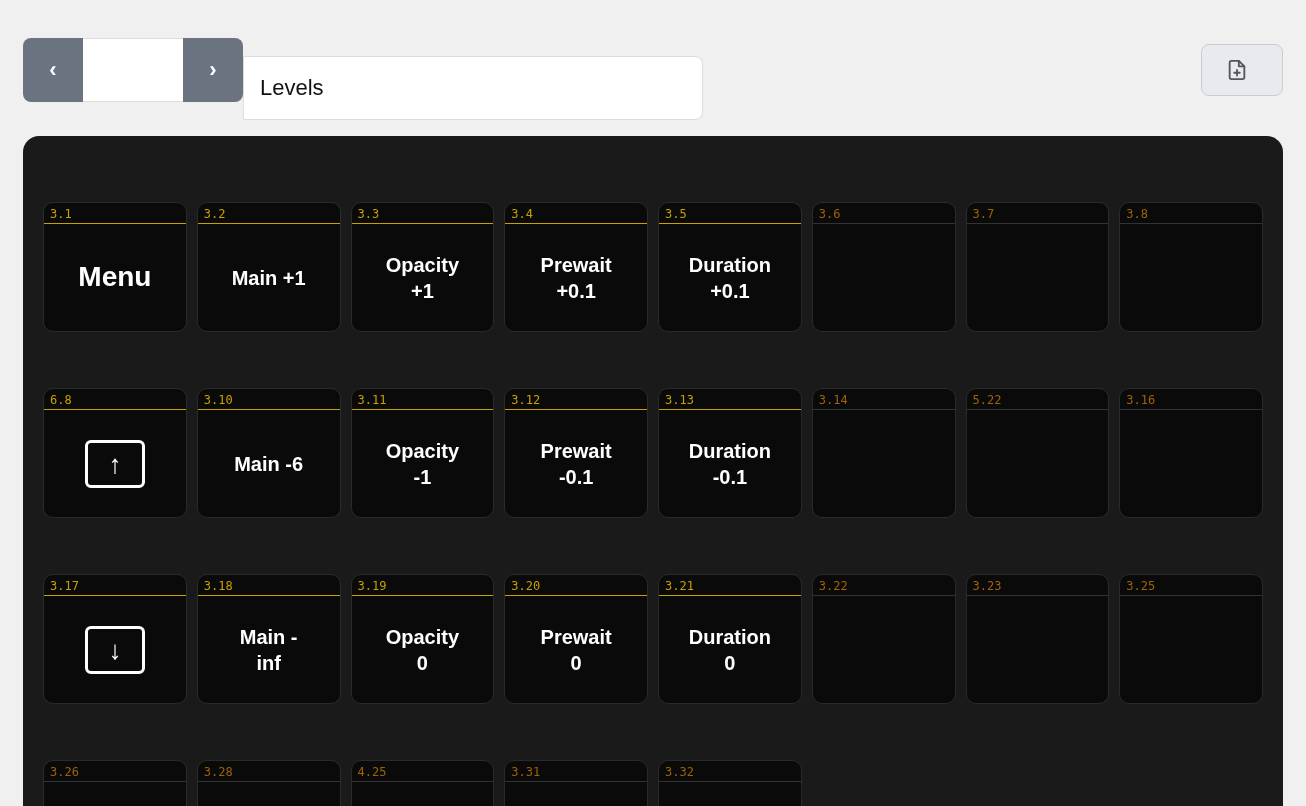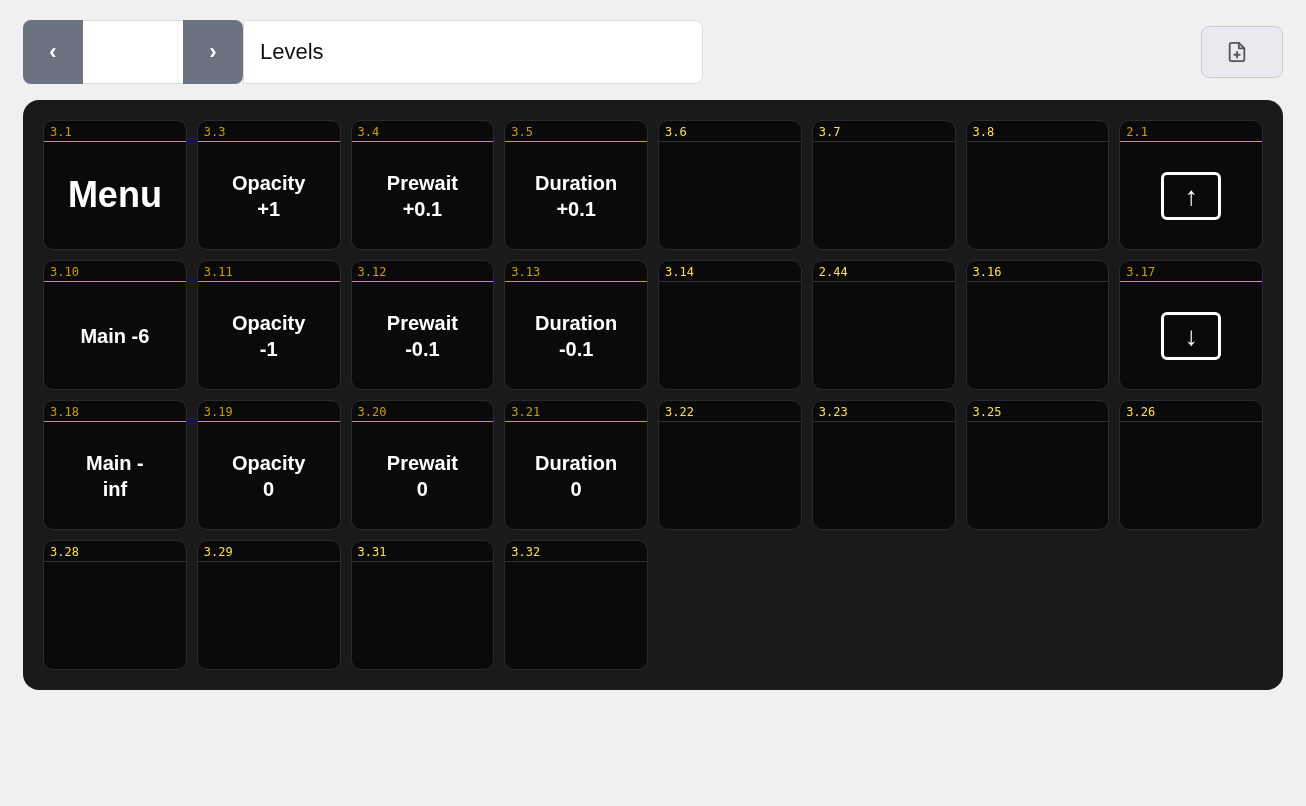--- a/index.html
+++ b/index.html
@@ -57,20 +57,21 @@
     .page-title-input {
       background: white;
       border: 1px solid #ddd;
       height: 64px;
       padding: 8px 16px;
       font-size: 22px;
       color: #111;
       border-radius: 0 8px 8px 0;
       width: 460px;
       outline: none;
+      margin-top: 36px;
     }
 
     .export-btn {
       margin-left: auto;
       background: #e8eaf0;
       border: 1px solid #ccc;
       border-radius: 8px;
       padding: 14px 24px;
       font-size: 18px;
       cursor: pointer;
@@ -96,32 +97,33 @@
 
     .cell {
       background: #0a0a0a;
       border-radius: 10px;
       min-height: 130px;
       position: relative;
       display: flex;
       flex-direction: column;
       cursor: pointer;
       border: 1px solid #2a2a2a;
+      margin-top: 46px;
     }
 
     .cell-number {
       color: #c8a000;
       font-size: 12px;
       padding: 4px 6px 2px 6px;
       border-bottom: 1.5px solid #c8a000;
       font-family: monospace;
     }
 
     .cell-empty .cell-number {
-      color: #fde047;
+      color: #a16207;
       border-bottom: 1px solid #333;
     }
 
     .cell-content {
       flex: 1;
       display: flex;
       align-items: center;
       justify-content: center;
       color: white;
       font-size: 20px;
@@ -168,21 +170,25 @@
       <line x1="12" y1="12" x2="12" y2="18"></line>
     </svg>
     <span></span>
   </button>
 </div>
 
 <div class="grid-container">
   <div class="grid" id="grid-root">
   <div class="cell">
         <div class="cell-number">3.1</div>
-        <div class="cell-content" style="font-size: 36px; font-weight: 700; text-align: center;">Menu</div>
+        <div class="cell-content" style="font-size: 28px; font-weight: 700; text-align: center;">Menu</div>
+      </div>
+      <div class="cell">
+        <div class="cell-number">3.2</div>
+        <div class="cell-content" style="white-space: pre-line;">Main +1</div>
       </div>
       <div class="cell">
         <div class="cell-number">3.3</div>
         <div class="cell-content" style="white-space: pre-line;">Opacity
 +1</div>
       </div>
       <div class="cell">
         <div class="cell-number">3.4</div>
         <div class="cell-content" style="white-space: pre-line;">Prewait
 +0.1</div>
@@ -198,21 +204,21 @@
       </div>
       <div class="cell cell-empty">
         <div class="cell-number">3.7</div>
         <div class="cell-content"></div>
       </div>
       <div class="cell cell-empty">
         <div class="cell-number">3.8</div>
         <div class="cell-content"></div>
       </div>
       <div class="cell">
-        <div class="cell-number">2.1</div>
+        <div class="cell-number">6.8</div>
         <div class="cell-content">
           <div class="arrow-up-icon">
             <span class="arrow-symbol">↑</span>
           </div>
         </div>
       </div>
       <div class="cell">
         <div class="cell-number">3.10</div>
         <div class="cell-content" style="white-space: pre-line;">Main -6</div>
       </div>
@@ -229,21 +235,21 @@
       <div class="cell">
         <div class="cell-number">3.13</div>
         <div class="cell-content" style="white-space: pre-line;">Duration
 -0.1</div>
       </div>
       <div class="cell cell-empty">
         <div class="cell-number">3.14</div>
         <div class="cell-content"></div>
       </div>
       <div class="cell cell-empty">
-        <div class="cell-number">2.44</div>
+        <div class="cell-number">5.22</div>
         <div class="cell-content"></div>
       </div>
       <div class="cell cell-empty">
         <div class="cell-number">3.16</div>
         <div class="cell-content"></div>
       </div>
       <div class="cell">
         <div class="cell-number">3.17</div>
         <div class="cell-content">
           <div class="arrow-down-icon">
@@ -285,21 +291,21 @@
       </div>
       <div class="cell cell-empty">
         <div class="cell-number">3.26</div>
         <div class="cell-content"></div>
       </div>
       <div class="cell cell-empty">
         <div class="cell-number">3.28</div>
         <div class="cell-content"></div>
       </div>
       <div class="cell cell-empty">
-        <div class="cell-number">3.29</div>
+        <div class="cell-number">4.25</div>
         <div class="cell-content"></div>
       </div>
       <div class="cell cell-empty">
         <div class="cell-number">3.31</div>
         <div class="cell-content"></div>
       </div>
       <div class="cell cell-empty">
         <div class="cell-number">3.32</div>
         <div class="cell-content"></div>
       </div>

